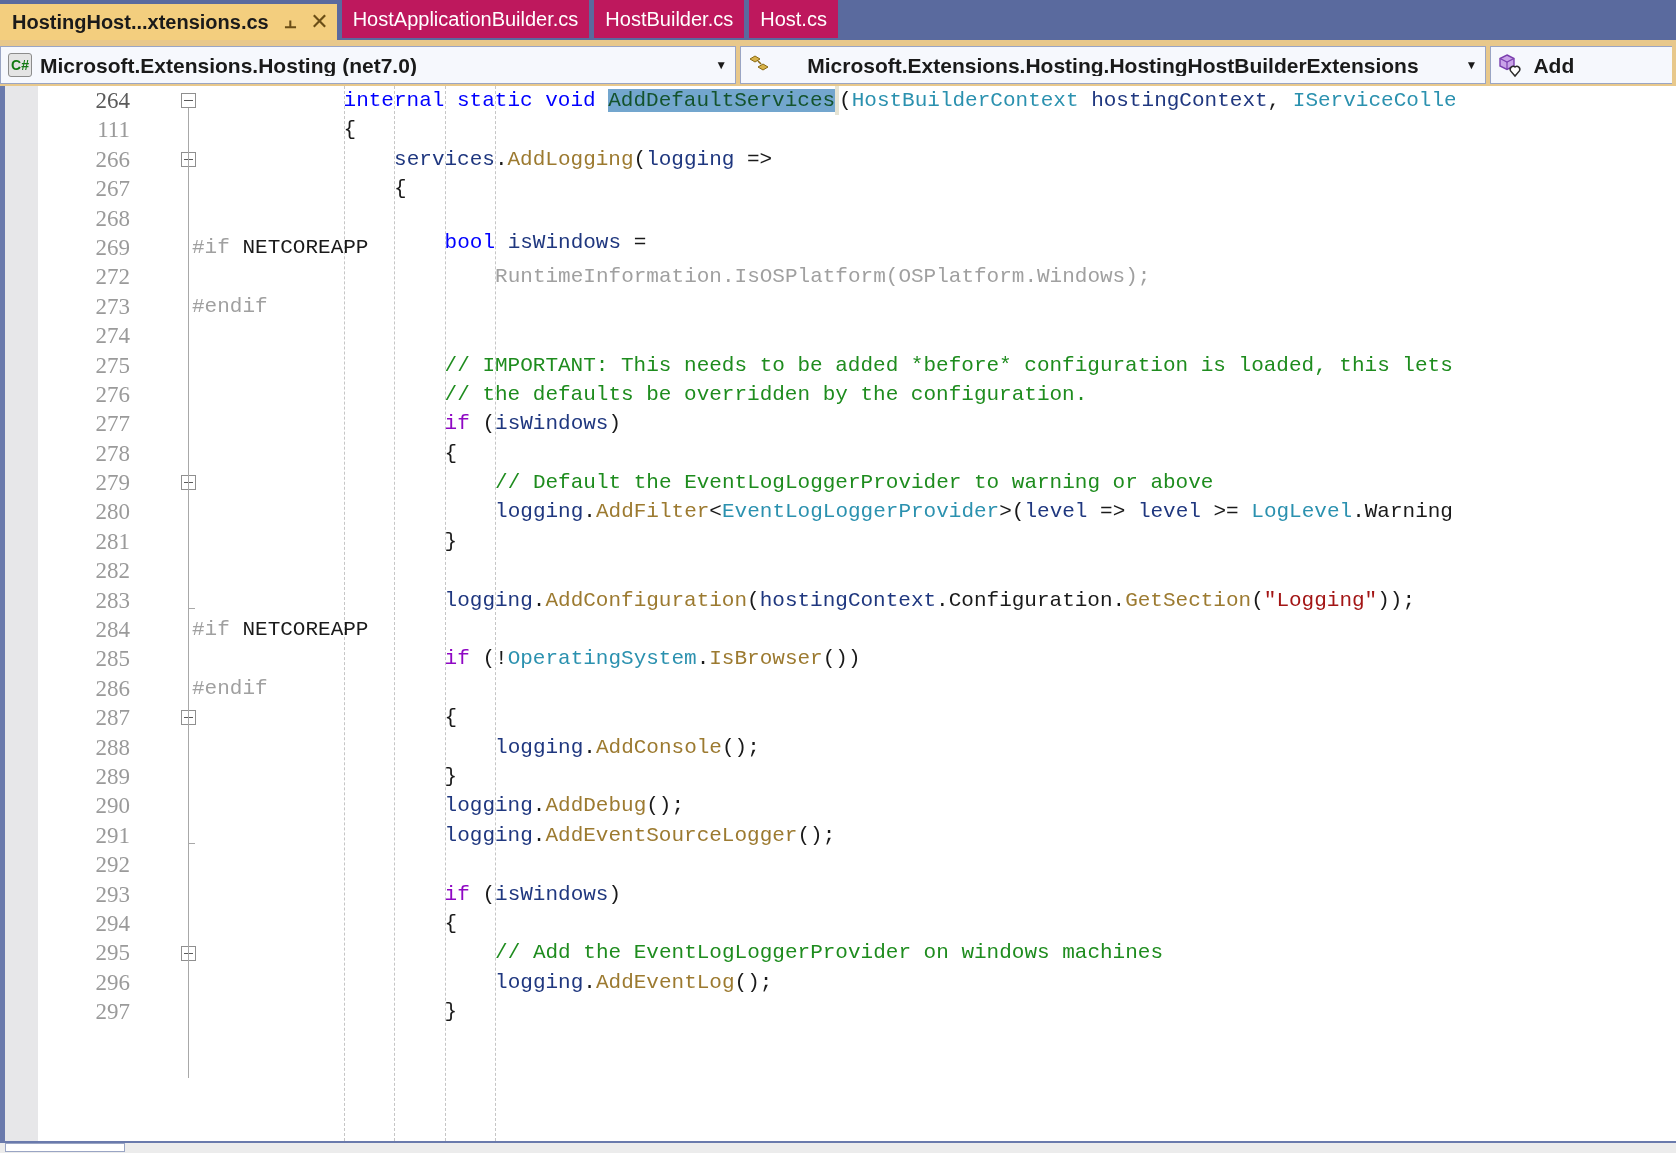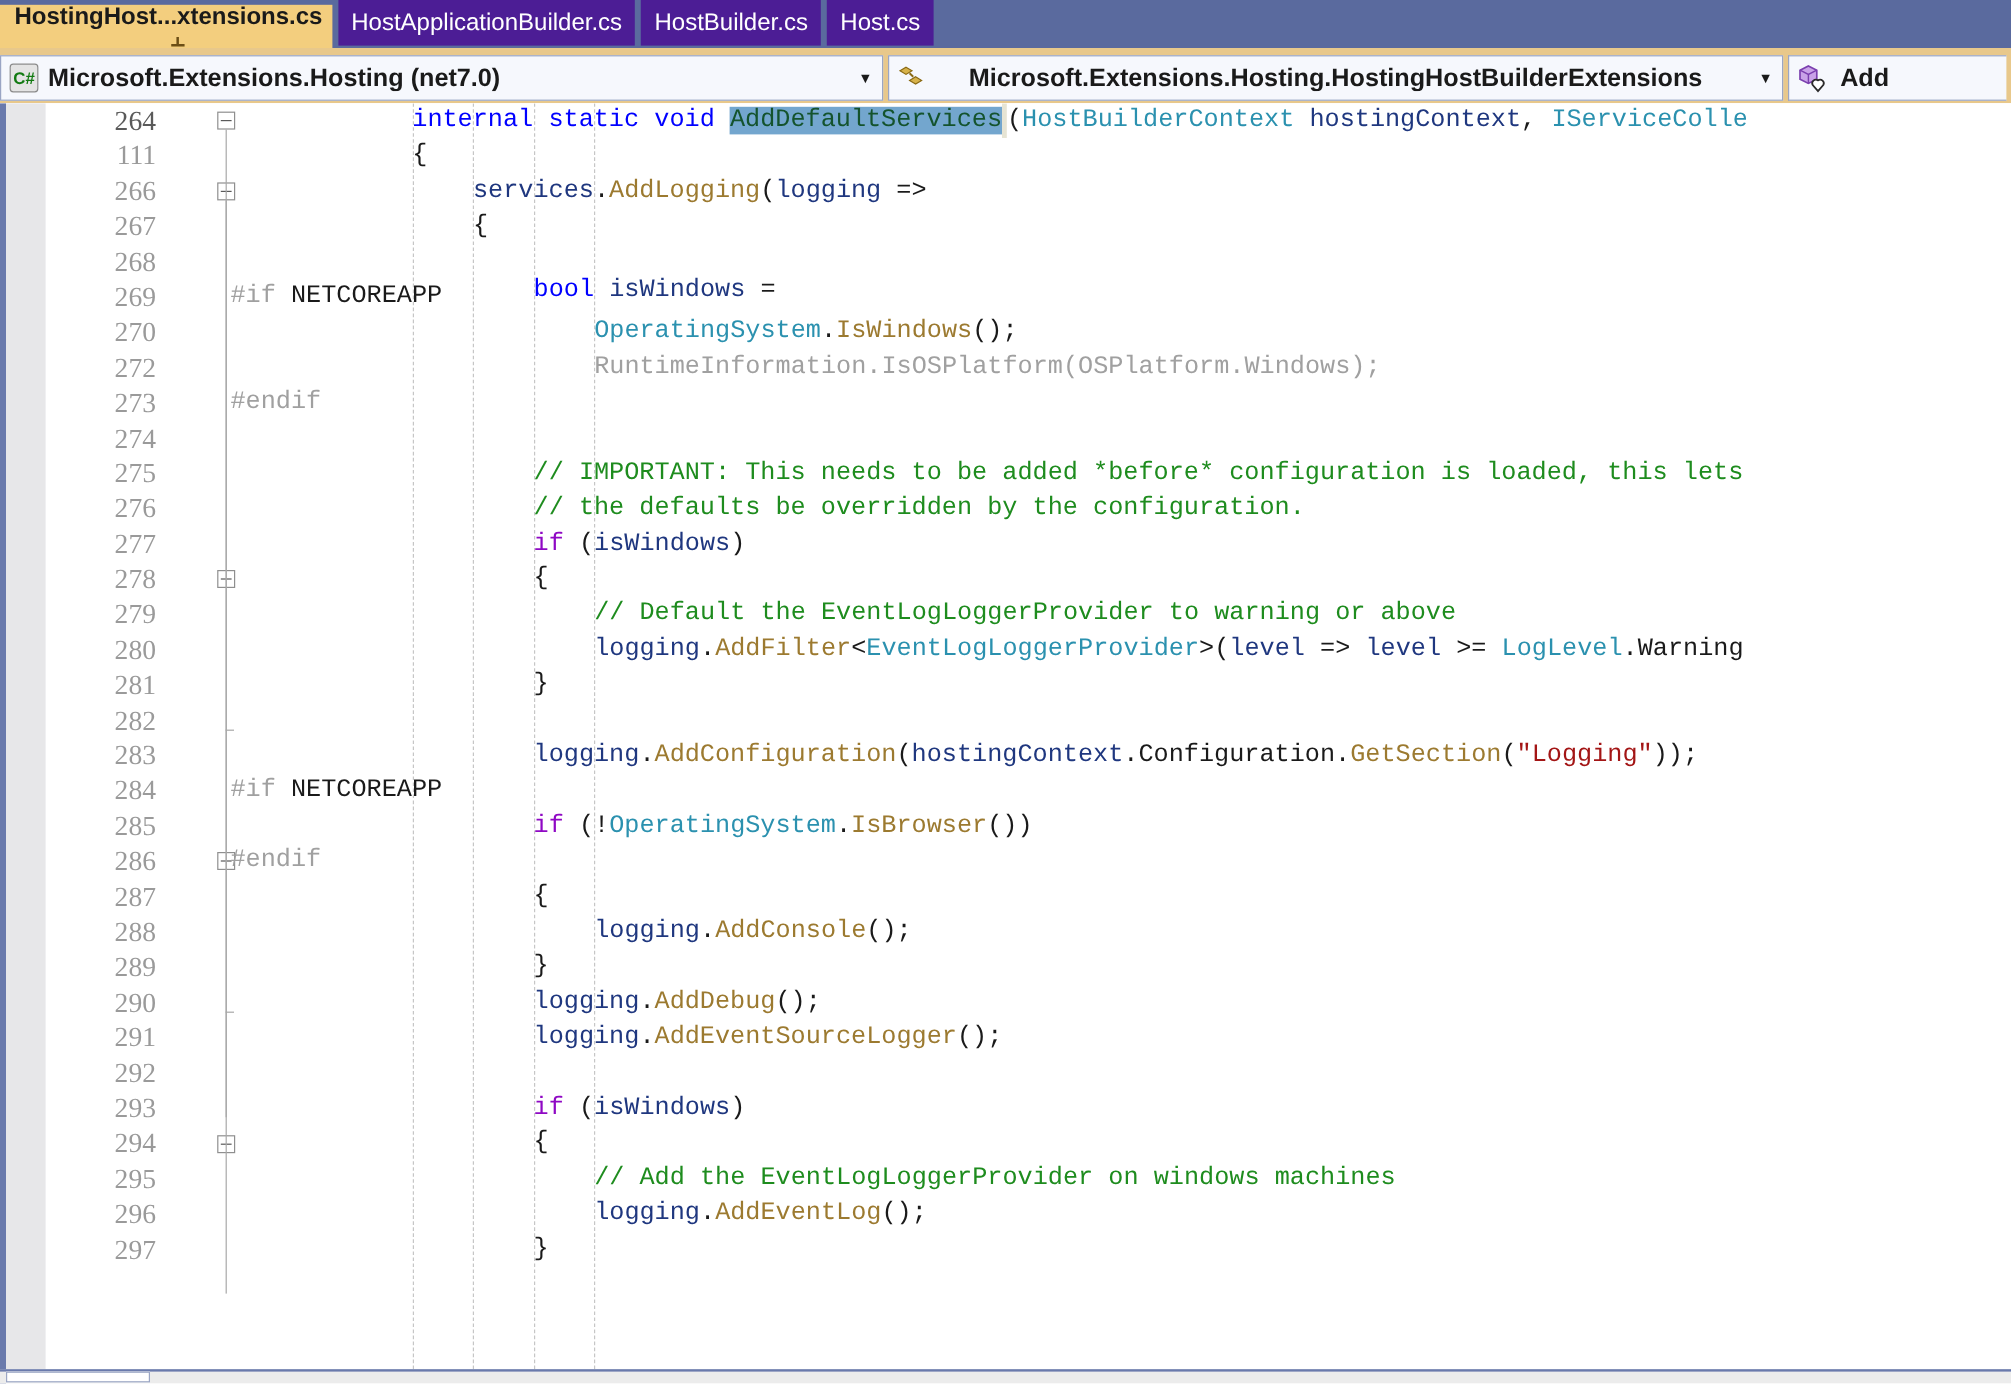--- a/index.html
+++ b/index.html
@@ -21,35 +21,34 @@
     display: flex;
     align-items: flex-end;
   }
   .tab {
     height: 38px;
     display: flex;
     align-items: center;
     padding: 0 11px;
     font-size: 20px;
     color: #ffffff;
-    background: #4c1d95;
+    background: #be185d;
     margin-right: 5px;
     margin-bottom: 2px;
     white-space: nowrap;
     font-family: "Liberation Sans", sans-serif;
   }
   .tab.active {
     background: #F3CE7E;
     color: #1A1A1A;
     font-weight: bold;
     height: 36px;
     margin-bottom: 0;
     margin-top: 4px;
     padding: 0 8px 0 12px;
-    flex-direction: column;
   }
   .tab .tablabel { line-height: 1; }
   .tab-pin {
     margin-left: 16px;
     font-size: 19px;
     color: #6B4E16;
     line-height: 1;
     position: relative;
     top: -1px;
   }
@@ -322,21 +321,20 @@
         <div class="foldline" style="top: 22px; height: 970.2px;"></div>
         <div class="foldline" style="top: 80.8px; height: 764.4px;"></div>
       </div>
     <div id="lines">
         <div class="line"><span class="lnum cur">264</span><span class="codetext" style="left: 343.56px;"><span class="kw">internal</span><span class="pln"> </span><span class="kw">static</span><span class="pln"> </span><span class="kw">void</span><span class="pln"> </span><span class="sel">AddDefaultServices</span><span class="selpad" style="display: inline-block; width: 4px;"> </span><span class="pln">(</span><span class="type">HostBuilderContext</span><span class="pln"> </span><span class="loc">hostingContext</span><span class="pln">, </span><span class="type">IServiceCollection</span><span class="pln"> </span><span class="loc">services</span><span class="pln">)</span></span></div>
         <div class="line"><span class="lnum">111</span><span class="codetext" style="left: 343.56px;"><span class="pln">{</span></span></div>
         <div class="line"><span class="lnum">266</span><span class="codetext" style="left: 394.08px;"><span class="loc">services</span><span class="pln">.</span><span class="mth">AddLogging</span><span class="pln">(</span><span class="loc">logging</span><span class="pln"> =&gt;</span></span></div>
         <div class="line"><span class="lnum">267</span><span class="codetext" style="left: 394.08px;"><span class="pln">{</span></span></div>
         <div class="line"><span class="lnum">268</span><span class="codetext" style="left: 444.6px; margin-top: 24px;"><span class="kw">bool</span><span class="pln"> </span><span class="loc">isWindows</span><span class="pln"> =</span></span></div>
         <div class="line"><span class="lnum">269</span><span class="codetext" style="left: 192px;"><span class="gray">#if</span><span class="pln"> </span><span class="ppdef">NETCOREAPP</span></span></div>
-        <div class="line"><span class="lnum">270</span><span class="codetext" style="left: 495.12px;"><span class="type">OperatingSystem</span><span class="pln">.</span><span class="mth">IsWindows</span><span class="pln">();</span></span></div>
         <div class="line"><span class="lnum">272</span><span class="codetext" style="left: 495.12px;"><span class="gray">RuntimeInformation.IsOSPlatform(OSPlatform.Windows);</span></span></div>
         <div class="line"><span class="lnum">273</span><span class="codetext" style="left: 192px;"><span class="gray">#endif</span></span></div>
         <div class="line"><span class="lnum">274</span><span class="codetext" style="left: 192px;"></span></div>
         <div class="line"><span class="lnum">275</span><span class="codetext" style="left: 444.6px;"><span class="cmt">// IMPORTANT: This needs to be added *before* configuration is loaded, this lets</span></span></div>
         <div class="line"><span class="lnum">276</span><span class="codetext" style="left: 444.6px;"><span class="cmt">// the defaults be overridden by the configuration.</span></span></div>
         <div class="line"><span class="lnum">277</span><span class="codetext" style="left: 444.6px;"><span class="ctrl">if</span><span class="pln"> (</span><span class="loc">isWindows</span><span class="pln">)</span></span></div>
         <div class="line"><span class="lnum">278</span><span class="codetext" style="left: 444.6px;"><span class="pln">{</span></span></div>
         <div class="line"><span class="lnum">279</span><span class="codetext" style="left: 495.12px;"><span class="cmt">// Default the EventLogLoggerProvider to warning or above</span></span></div>
         <div class="line"><span class="lnum">280</span><span class="codetext" style="left: 495.12px;"><span class="loc">logging</span><span class="pln">.</span><span class="mth">AddFilter</span><span class="pln">&lt;</span><span class="type">EventLogLoggerProvider</span><span class="pln">&gt;(</span><span class="loc">level</span><span class="pln"> =&gt; </span><span class="loc">level</span><span class="pln"> &gt;= </span><span class="type">LogLevel</span><span class="pln">.</span><span class="pln">Warning</span><span class="pln">);</span></span></div>
         <div class="line"><span class="lnum">281</span><span class="codetext" style="left: 444.6px;"><span class="pln">}</span></span></div>

